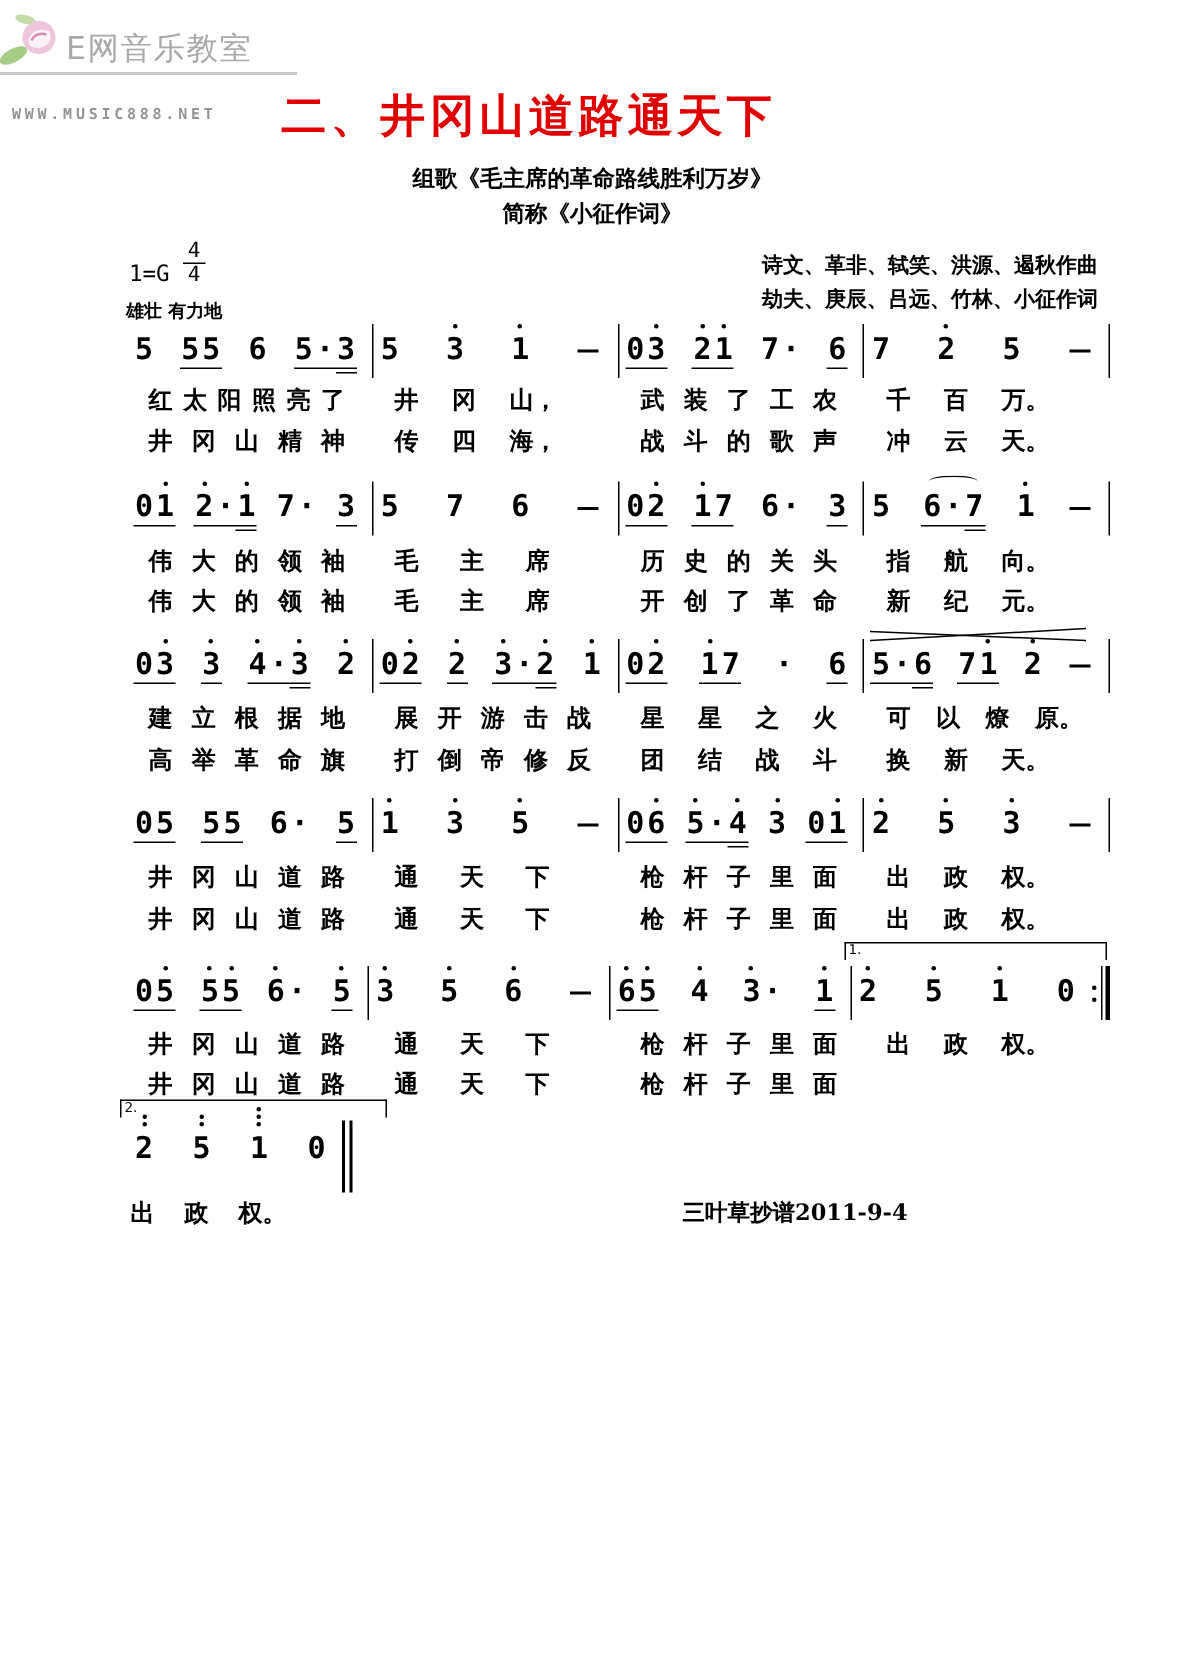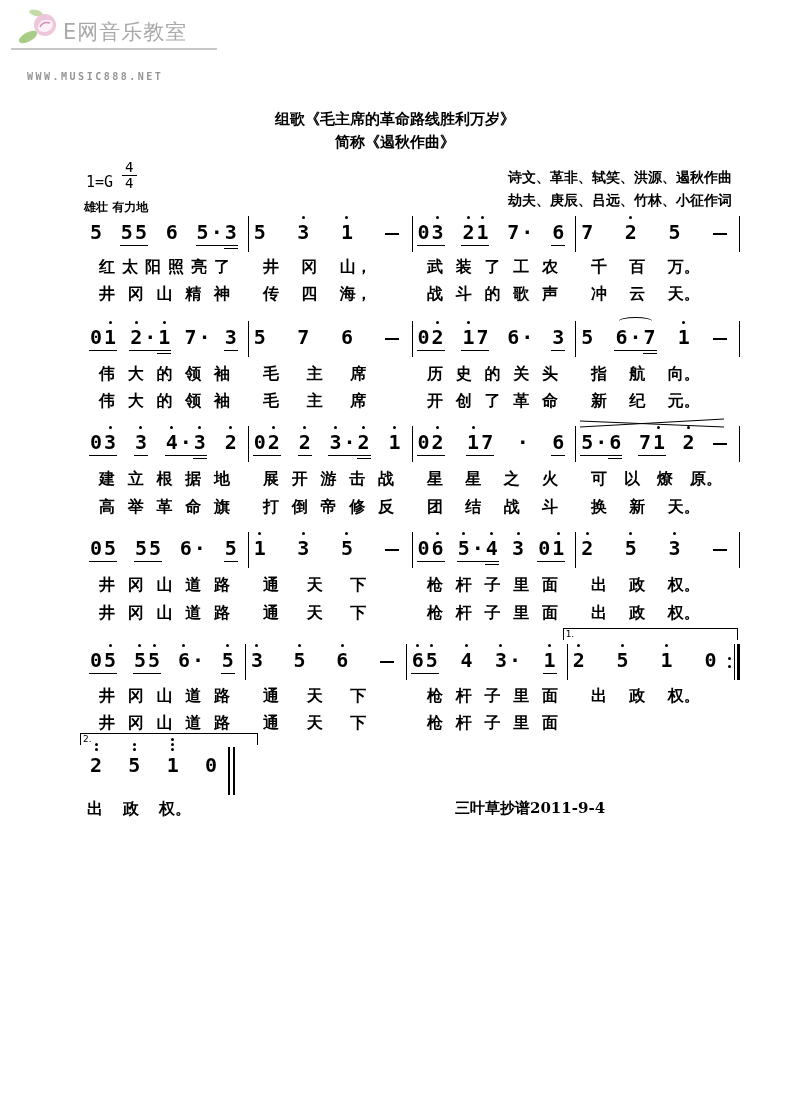--- a/index.html
+++ b/index.html
@@ -1,20 +1,20 @@
 <!DOCTYPE html>
 <html><head>
 <meta charset="utf-8">
 <style>
   html,body{margin:0;padding:0;background:#fff;}
   .page{position:relative;width:790px;height:1119px;background:#ffffff;overflow:hidden;
         font-family:"DejaVu Sans",sans-serif;color:#000;}
 
   
-  .logo-wrap{position:absolute;left:19px;top:6px;width:210px;height:62px;}
+  .logo-wrap{position:absolute;left:0;top:6px;width:210px;height:62px;}
   .logo-flower{position:absolute;left:0;top:0;}
   .logo-text{position:absolute;left:44px;top:12px;font-size:21px;color:#a9a9a9;
              font-family:"DejaVu Sans",sans-serif;letter-spacing:1px;white-space:nowrap;}
   .logo-line{position:absolute;left:-8px;top:42px;width:206px;height:2px;background:#c8c8c8;}
   .logo-url{position:absolute;left:8px;top:47px;font:bold 10px "DejaVu Sans Mono",monospace;
             letter-spacing:2.5px;color:#949494;margin-top:18px;}
 
   
   .title{position:absolute;left:0;right:85px;top:57px;text-align:center;
          font-family:"DejaVu Serif",serif;font-weight:bold;font-size:30px;letter-spacing:3px;}
@@ -88,22 +88,23 @@
       <ellipse cx="17" cy="7" rx="7" ry="3" fill="#c3dba6" transform="rotate(14 17 7)"></ellipse>
       <circle cx="26" cy="19" r="11" fill="#eec6dc"></circle>
       <path d="M19 20 q4 -9 14 -5 q3 9 -7 11 q-8 0 -7 -6" fill="#ffffff" opacity="0.75"></path>
       <path d="M21 21 q3 -6 10 -4" stroke="#d58ab4" stroke-width="1.5" fill="none"></path>
     </svg>
     <span class="logo-text">E网音乐教室</span>
     <div class="logo-line"></div>
     <span class="logo-url">WWW.MUSIC888.NET</span>
   </div>
 
+  <div class="title" style="color: rgb(224, 0, 0);">二、井冈山道路通天下</div>
   <div class="sub1">组歌《毛主席的革命路线胜利万岁》</div>
-  <div class="sub2">简称《遏秋作曲》</div>
+  <div class="sub2">简称《小征作词》</div>
 
   <div class="keysig">
     <span>1=G</span>
     <span class="meter">
       <span class="mt">4</span>
       <span class="mb">4</span>
     </span>
   </div>
   <div class="tempo">雄壮 有力地</div>
 

